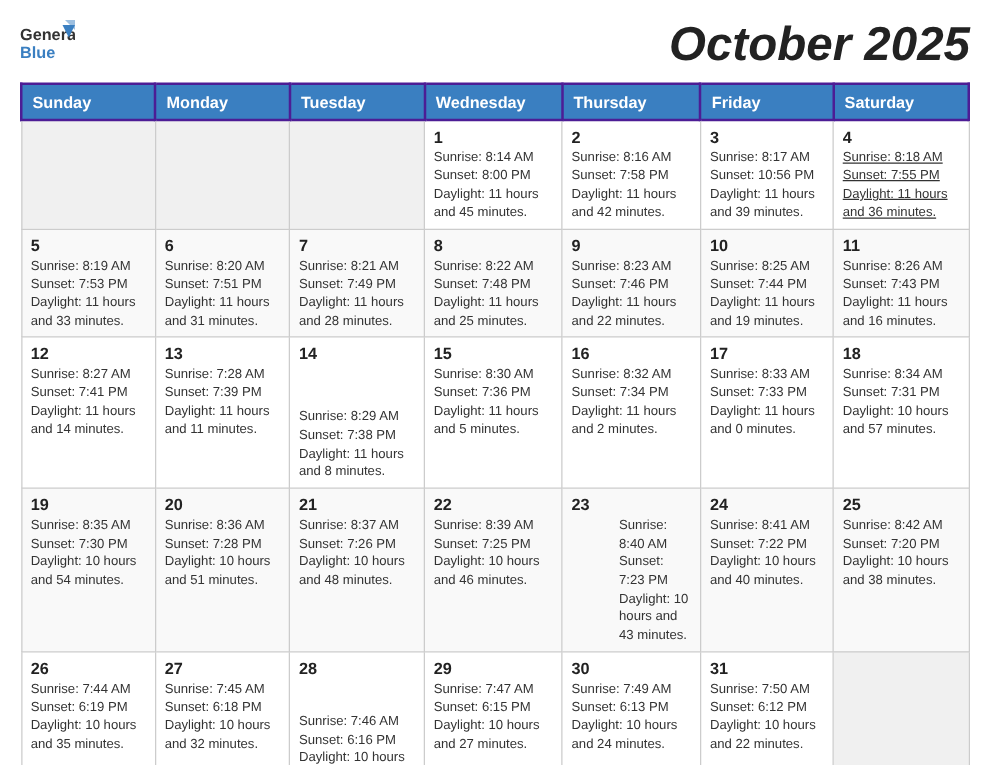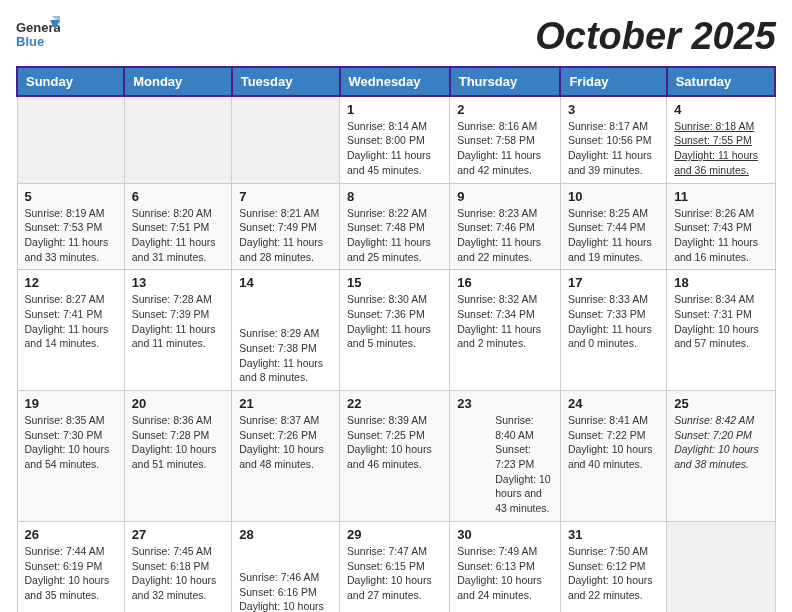--- a/index.html
+++ b/index.html
@@ -268,21 +268,21 @@
 Daylight: 10 hours and 43 minutes.</div>
         </td>
         <td>
           <span class="date-num">24</span>
           <div class="cell-text" style="white-space: pre-line;">Sunrise: 8:41 AM
 Sunset: 7:22 PM
 Daylight: 10 hours and 40 minutes.</div>
         </td>
         <td>
           <span class="date-num">25</span>
-          <div class="cell-text" style="white-space: pre-line; font-style: italic;">Sunrise: 8:42 AM
+          <div class="cell-text" style="white-space: pre-line;">Sunrise: 8:42 AM
 Sunset: 7:20 PM
 Daylight: 10 hours and 38 minutes.</div>
         </td>
       </tr>
       <tr>
         <td>
           <span class="date-num">26</span>
           <div class="cell-text" style="white-space: pre-line;">Sunrise: 7:44 AM
 Sunset: 6:19 PM
 Daylight: 10 hours and 35 minutes.</div>

